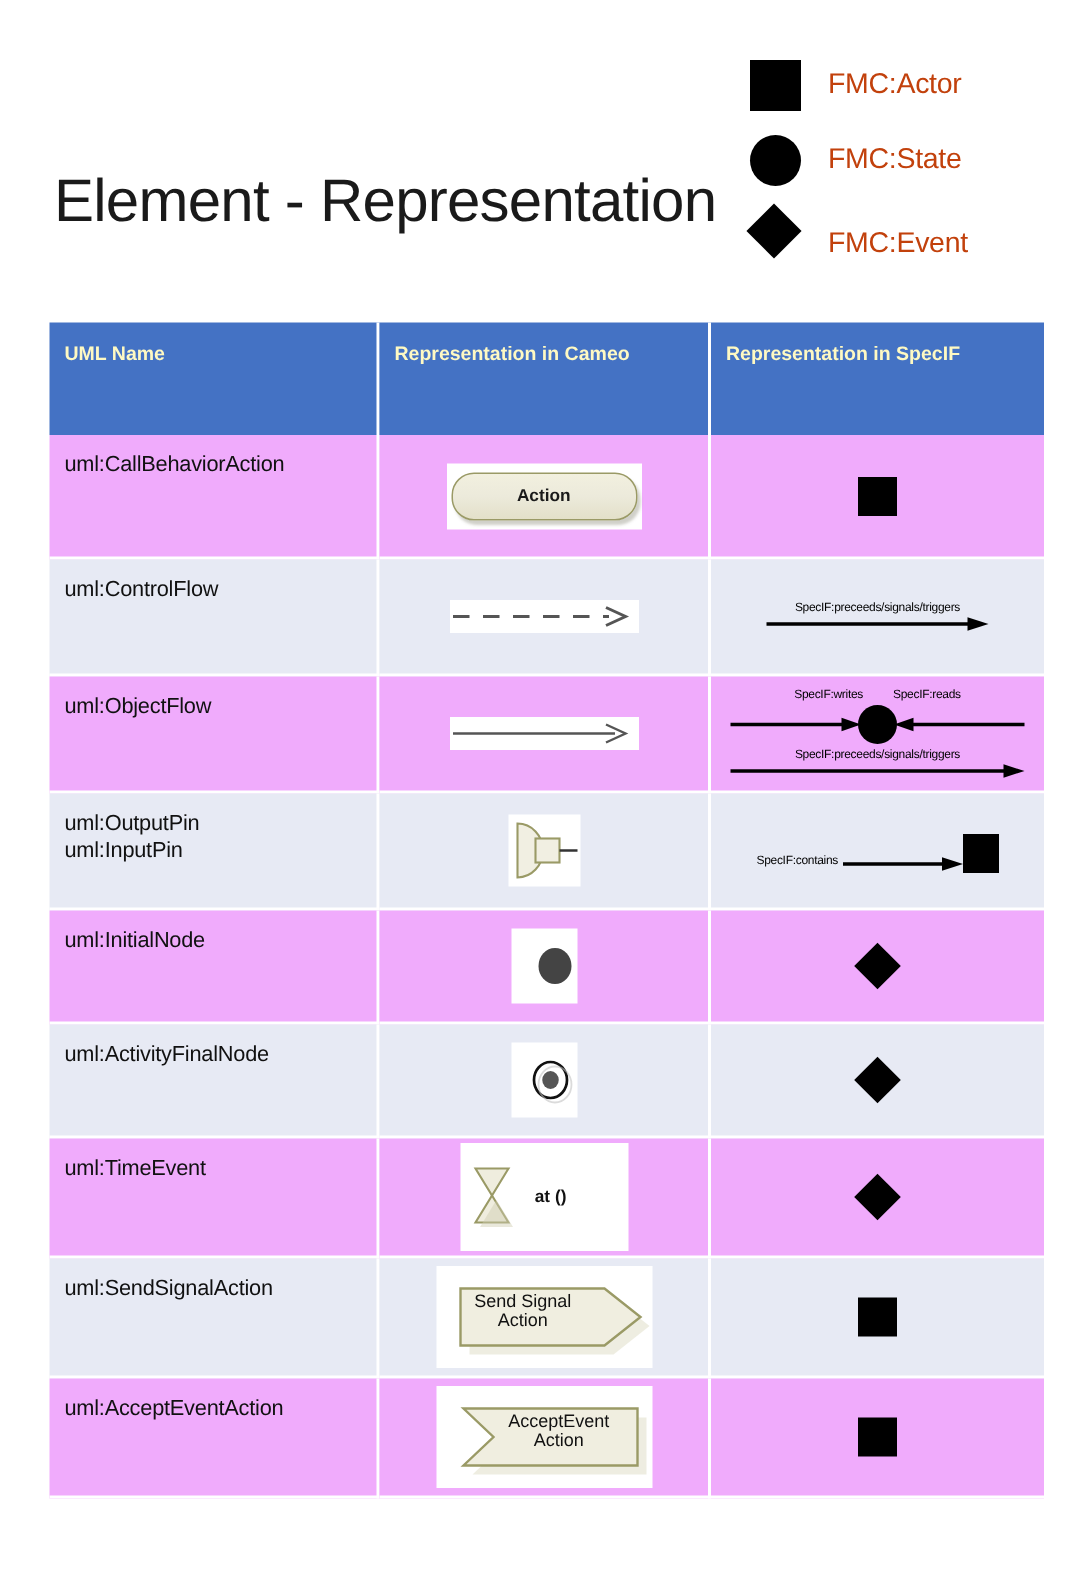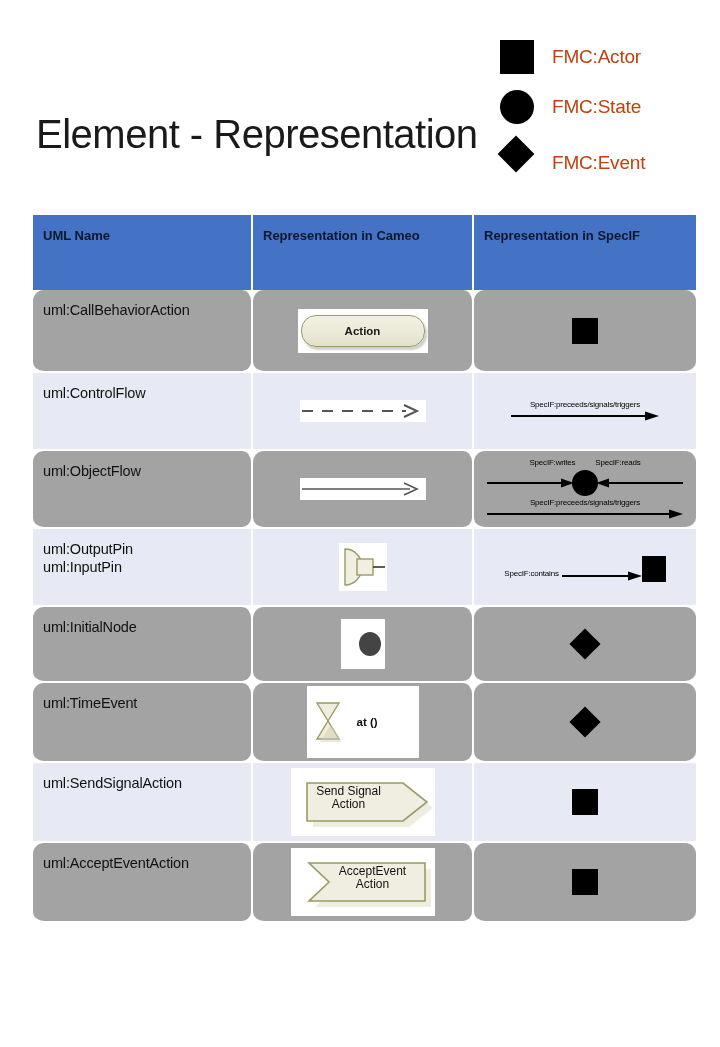--- a/index.html
+++ b/index.html
@@ -81,42 +81,42 @@
     width: 663px;
     border-collapse: separate;
     border-spacing: 0;
   }
   #matrix col.c1 { width: 220px; }
   #matrix col.c2 { width: 221px; }
   #matrix col.c3 { width: 222px; }
 
   #matrix th {
     background: #4472C4;
-    color: #0f172a;
+    color: #fef9c3;
     font-size: 13px;
     font-weight: bold;
     text-align: left;
     vertical-align: top;
     padding: 13px 0 0 10px;
     height: 75px;
     border-right: 2px solid #ffffff;
     box-sizing: border-box;
   }
   #matrix th:last-child { border-right: none; }
 
   #matrix td {
     border-right: 2px solid #ffffff;
     border-bottom: 2px solid #ffffff;
     box-sizing: border-box;
     vertical-align: middle;
     padding: 0;
   }
   #matrix td:last-child { border-right: none; }
 
-  tr.shade-a td { background: #a3a3a3; border-radius: 11px; }
+  tr.shade-a td { background: #f0abfc; }
   tr.shade-b td { background: #E7EAF4; }
 
   .name-cell {
     font-size: 14.5px;
     color: #111111;
     padding: 11px 0 0 10px !important;
     vertical-align: top !important;
     line-height: 1.25;
     letter-spacing: -0.15px;
   }
@@ -397,20 +397,39 @@
           </span>
         </div>
       </td>
       <td class="specif-cell">
         <div class="cell-inner">
           <span class="dia-black"></span>
         </div>
       </td>
     </tr>
 
+    <tr class="shade-b" style="height:76px;">
+      <td class="name-cell">uml:ActivityFinalNode</td>
+      <td class="cameo-cell">
+        <div class="cell-inner">
+          <span class="shot node-shot" style="width:44px;height:50px;">
+            <svg width="34" height="34" viewBox="0 0 34 34">
+              <ellipse cx="16" cy="17" rx="11" ry="12" fill="#ffffff" stroke="#111" stroke-width="1.8"></ellipse>
+              <ellipse cx="16" cy="17" rx="5.5" ry="6" fill="#555"></ellipse>
+              <ellipse cx="19" cy="20" rx="11" ry="12" fill="none" stroke="#bdbdbd" stroke-width="1.2" opacity=".55"></ellipse>
+            </svg>
+          </span>
+        </div>
+      </td>
+      <td class="specif-cell">
+        <div class="cell-inner">
+          <span class="dia-black"></span>
+        </div>
+      </td>
+    </tr>
 
     <tr class="shade-a" style="height:80px;">
       <td class="name-cell">uml:TimeEvent</td>
       <td class="cameo-cell">
         <div class="cell-inner">
           <span class="shot time-shot">
             <svg width="30" height="46" viewBox="0 0 30 46">
               <polygon points="4,4 26,4 15,22 4,4" fill="#efedde" stroke="#9a9a66" stroke-width="1.4"></polygon>
               <polygon points="15,22 26,40 4,40 15,22" fill="#efedde" stroke="#9a9a66" stroke-width="1.4"></polygon>
               <polygon points="7,43 29,43 18,25 7,43" fill="#cfcbb0" opacity=".45"></polygon>

